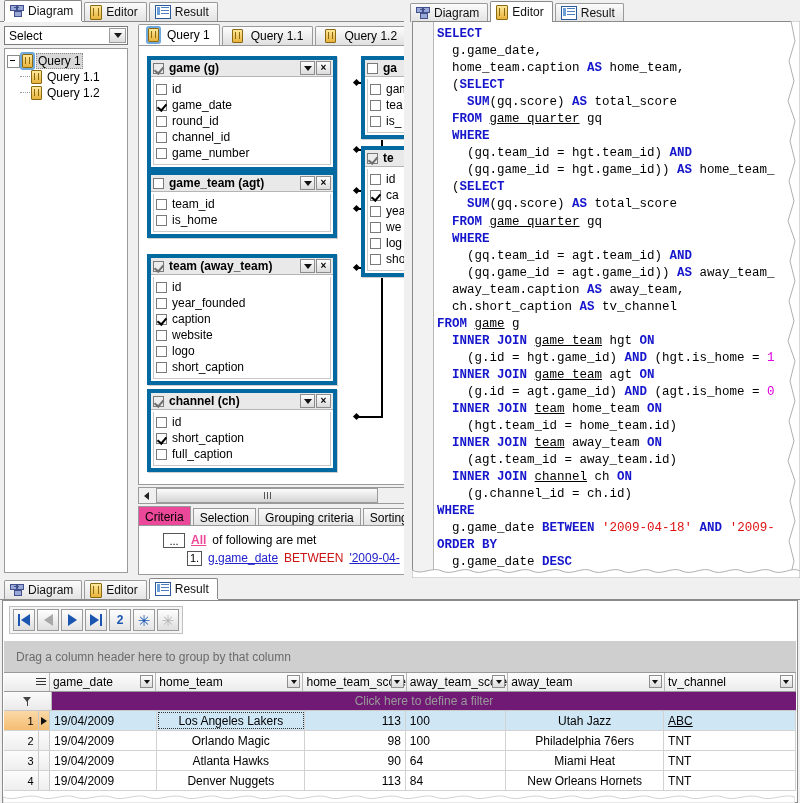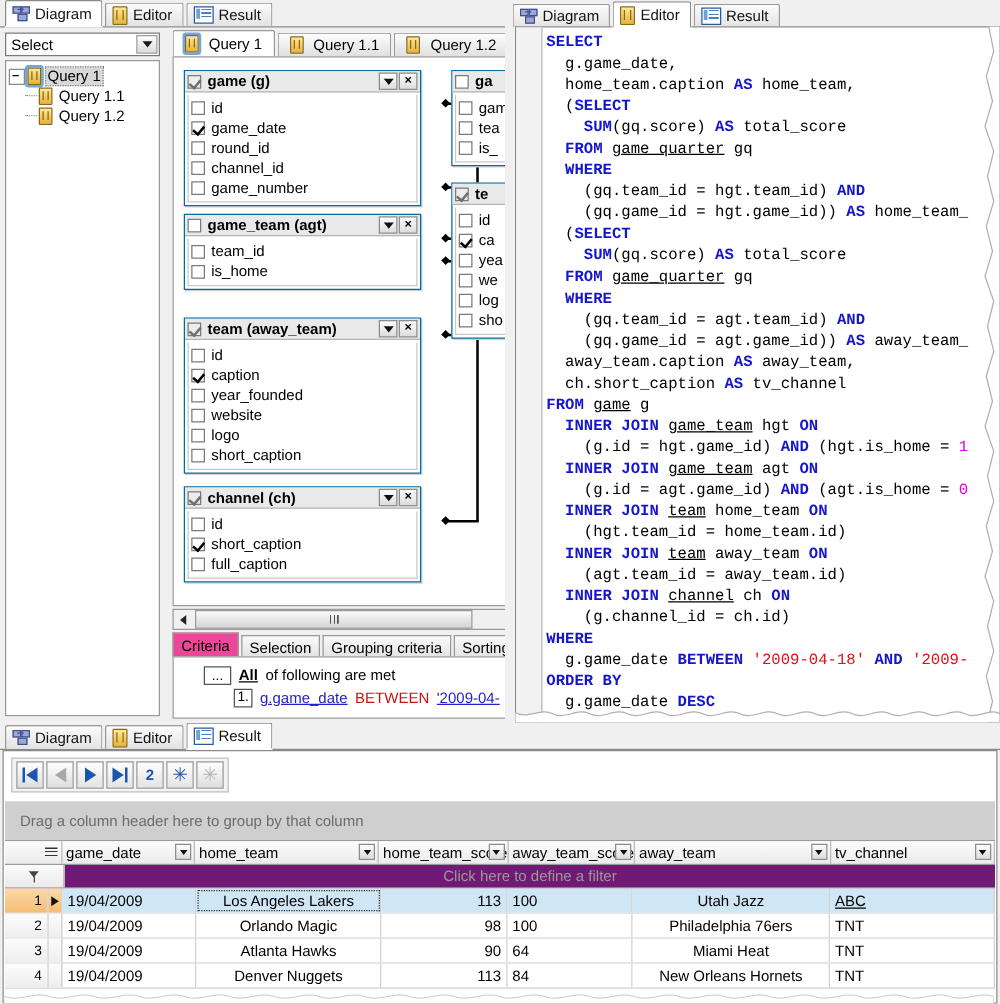--- a/index.html
+++ b/index.html
@@ -72,21 +72,21 @@
   .qtabs{position:absolute;left:138px;top:24px;right:0;height:21px;display:flex;align-items:flex-end;}
   .qtab{display:flex;align-items:center;gap:5px;height:19px;padding:0 9px;
         background:linear-gradient(#fdfdfd,#e0e0e0);border:1px solid #9a9a9a;border-bottom:none;
         border-radius:2px 2px 0 0;margin-right:2px;box-sizing:border-box;font-size:12px;}
   .qtab.active{background:#fff;height:21px;}
 
   .canvas{position:absolute;left:138px;top:45px;width:278px;height:440px;background:#fff;
           border:1px solid #9a9a9a;box-sizing:border-box;overflow:hidden;}
 
   
-  .tbox{position:absolute;background:#fff;border:1px solid #0369a1;
+  .tbox{position:absolute;background:#fff;border:4px solid #0369a1;
         box-shadow:1px 1px 0 #cfcfcf;box-sizing:border-box;}
   .tbox .hdr{display:flex;align-items:center;height:17px;background:#e9e9e9;
         border-bottom:1px solid #b5b5b5;padding:0 2px;box-sizing:border-box;font-weight:bold;font-size:12px;}
   .tbox .rows{padding:2px 2px 3px 2px;border:1px solid #c9c9c9;margin:2px;border-top:none;}
   .frow{display:flex;align-items:center;height:16px;font-size:12px;white-space:nowrap;}
   .cb{width:11px;height:11px;border:1px solid #7a7a7a;background:#fff;margin-right:5px;flex:0 0 auto;
       position:relative;box-sizing:border-box;}
   .cb.chk:after{content:"";position:absolute;left:2px;top:1px;width:4px;height:7px;
       border-right:2px solid #000;border-bottom:2px solid #000;transform:rotate(40deg);}
   .cb.gray{background:#ececec;}
@@ -119,21 +119,21 @@
   .ctab{height:18px;padding:0 6px;display:flex;align-items:center;background:linear-gradient(#fafafa,#e2e2e2);
       border:1px solid #9a9a9a;border-bottom:none;margin-right:2px;box-sizing:border-box;font-size:12px;}
   .ctab.active{background:#ec4899;height:20px;}
   .cpanel{position:absolute;left:138px;top:525px;width:278px;height:50px;background:#fff;
       border:1px solid #9a9a9a;border-top:1px solid #9a9a9a;box-sizing:border-box;padding:5px 4px;}
   .crow{display:flex;align-items:center;gap:6px;height:18px;font-size:12px;white-space:nowrap;}
   .dots3{width:22px;height:15px;border:1px solid #555;background:#fff;display:flex;align-items:flex-end;
       justify-content:center;font-size:11px;line-height:11px;box-sizing:border-box;}
   .num{width:15px;height:15px;border:1px solid #555;background:#fff;display:flex;align-items:center;
       justify-content:center;font-size:11px;box-sizing:border-box;}
-  .u-green{color:#000000;text-decoration:underline;font-weight:bold;}
+  .u-green{color:#ec4899;text-decoration:underline;font-weight:bold;}
   .u-blue{color:#2222cc;text-decoration:underline;}
   .c-red{color:#cc1111;}
 
   
   #editorWin{position:absolute;left:404px;top:0;width:396px;height:578px;z-index:20;
      background:#f0f0f0;}
   #editorWin .tabstrip{border-bottom:none;height:22px;padding-left:6px;background:#f0f0f0;}
   .edBody{position:absolute;left:8px;top:21px;right:0;bottom:0;background:#fff;
      border-left:1px solid #8a8a8a;border-top:1px solid #8a8a8a;box-sizing:border-box;}
   .edGutter{position:absolute;left:0;top:0;width:20px;bottom:0;background:#f2f2f2;
@@ -352,26 +352,26 @@
           <span class="minib dd"></span>
           <span class="minib x">×</span>
         </span>
       </div>
       <div class="rows">
         <div class="frow">
             <span class="cb"></span>
             <span>id</span>
           </div>
         <div class="frow">
+            <span class="cb"></span>
+            <span>year_founded</span>
+          </div>
+        <div class="frow">
             <span class="cb chk"></span>
             <span>caption</span>
-          </div>
-        <div class="frow">
-            <span class="cb"></span>
-            <span>year_founded</span>
           </div>
         <div class="frow">
             <span class="cb"></span>
             <span>website</span>
           </div>
         <div class="frow">
             <span class="cb"></span>
             <span>logo</span>
           </div>
         <div class="frow">

